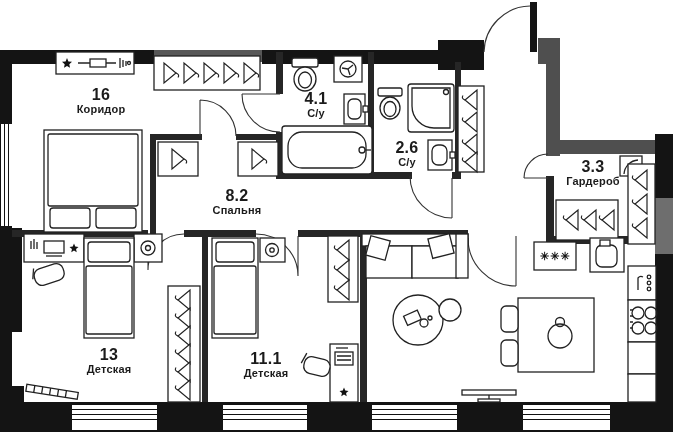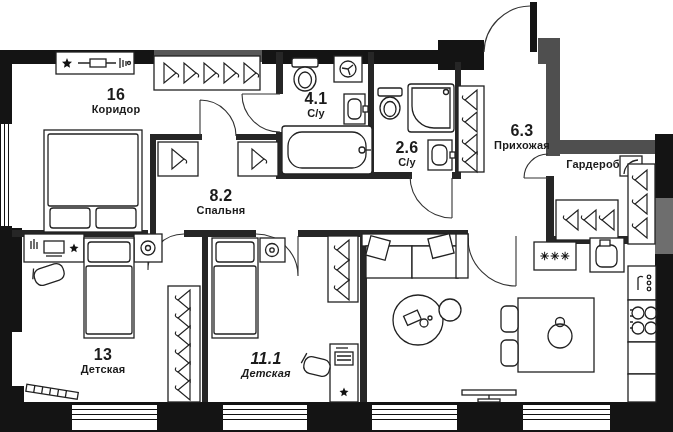--- a/index.html
+++ b/index.html
@@ -290,45 +290,42 @@
         <path class="s" d="M337,356 h14 M337,360 h14"></path>
       <path class="s" d="M336,348 h12"></path>
       <use href="#star" transform="translate(344,392) scale(0.9)"></use>
     </g>
     <g>
       <rect class="f" x="304" y="358" width="26" height="17" rx="7" transform="rotate(14 317 366)"></rect>
       <path class="s" d="M304,356 l-3,11" transform="rotate(14 317 366)"></path>
     </g>
   </svg>
 
-  <div class="room-label" style="left:76px;top:86px;">
+  <div class="room-label" style="left:61px;top:86px;">
     <span class="a">16</span>
       <span class="n">Коридор</span>
   </div>
   <div class="room-label" style="left:283px;top:90px;width:66px;">
     <span class="a">4.1</span>
       <span class="n">С/у</span>
   </div>
   <div class="room-label" style="left:374px;top:139px;width:66px;">
     <span class="a">2.6</span>
       <span class="n">С/у</span>
   </div>
-  <div class="room-label" style="left:482px;top:122px;">
-    <span class="a">6.3</span>
-      <span class="n">Прихожая</span>
-  </div>
   <div class="room-label" style="left:553px;top:158px;">
+    <span class="a">3.3</span>
       <span class="n">Гардероб</span>
   </div>
-  <div class="room-label" style="left:181px;top:187px;">
+  <div class="room-label" style="left:197px;top:187px;">
     <span class="a">8.2</span>
       <span class="n">Спальня</span>
   </div>
-  <div class="room-label" style="left:63px;top:346px;">
+  <div class="room-label" style="left:69px;top:346px;">
     <span class="a">13</span>
       <span class="n">Детская</span>
   </div>
-  <div class="room-label" style="left:226px;top:350px;font-style:italic;">
+  <div class="room-label" style="left:226px;top:350px;">
     <span class="a">11.1</span>
       <span class="n">Детская</span>
   </div>
 
 </div>
 
 </body></html>

